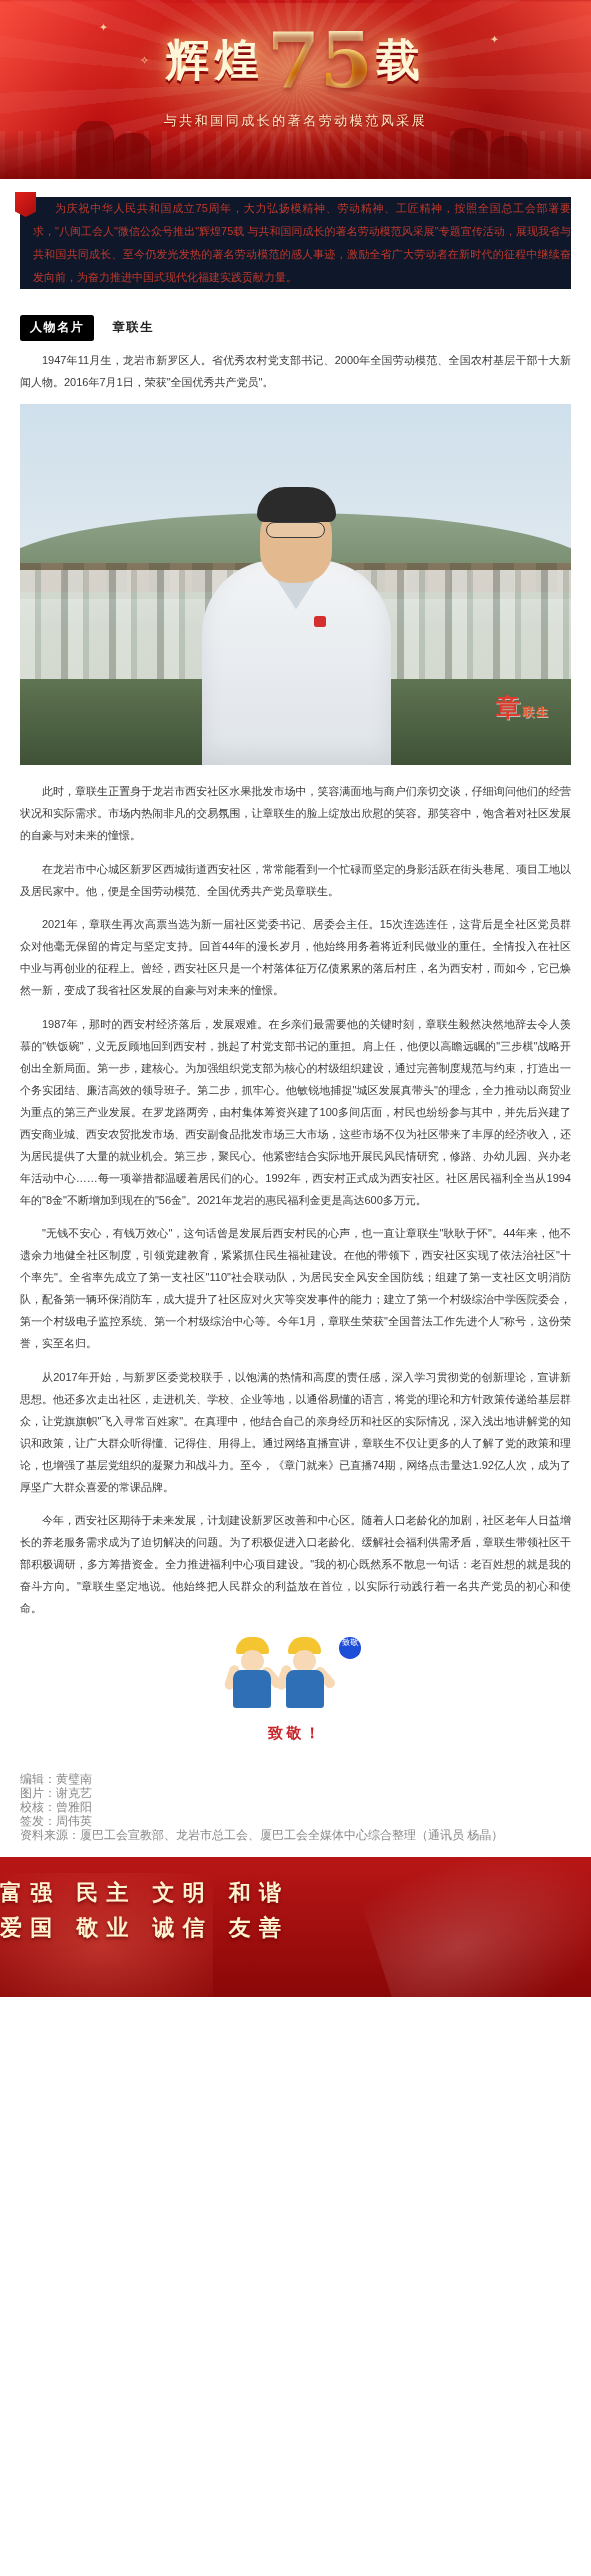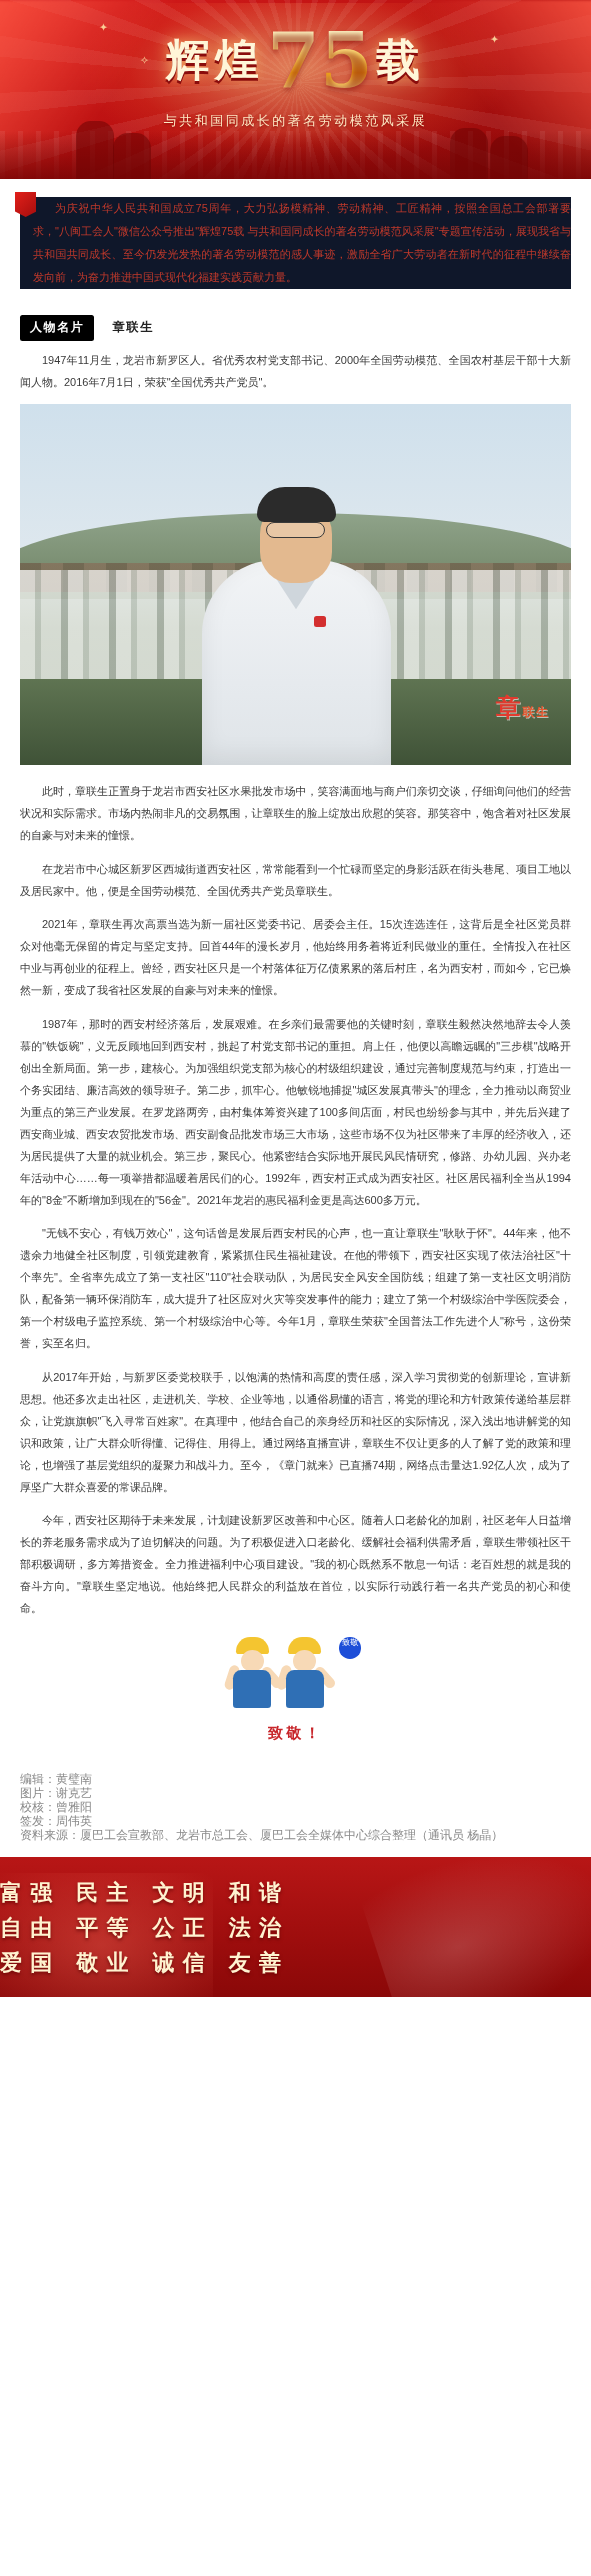--- a/index.html
+++ b/index.html
@@ -377,19 +377,18 @@
     <div>校核：曾雅阳</div>
     <div>签发：周伟英</div>
     <div>资料来源：厦巴工会宣教部、龙岩市总工会、厦巴工会全媒体中心综合整理（通讯员 杨晶）</div>
   </div>
 
   <div class="values">
     <div class="swirl"></div>
     <div class="swirl2"></div>
     <div class="grid">
       <div class="row">富强  民主  文明  和谐</div>
-      <div class="row">自由  平等  公正  法治</div>
       <div class="row">爱国  敬业  诚信  友善</div>
     </div>
   </div>
 
 </div>
 
 
 </body></html>

